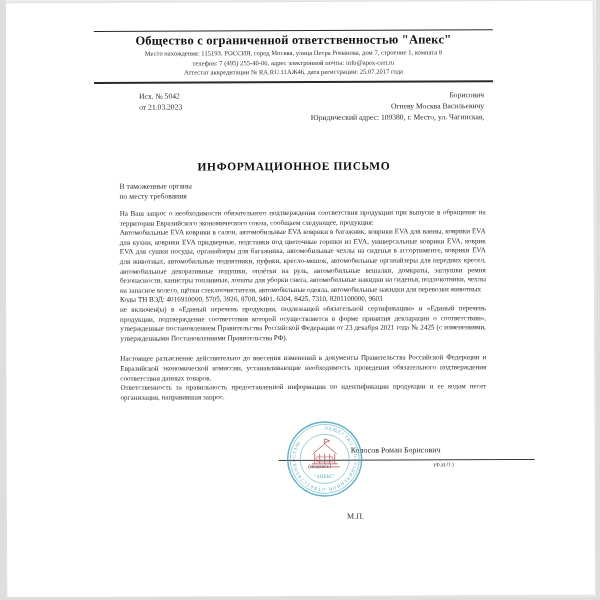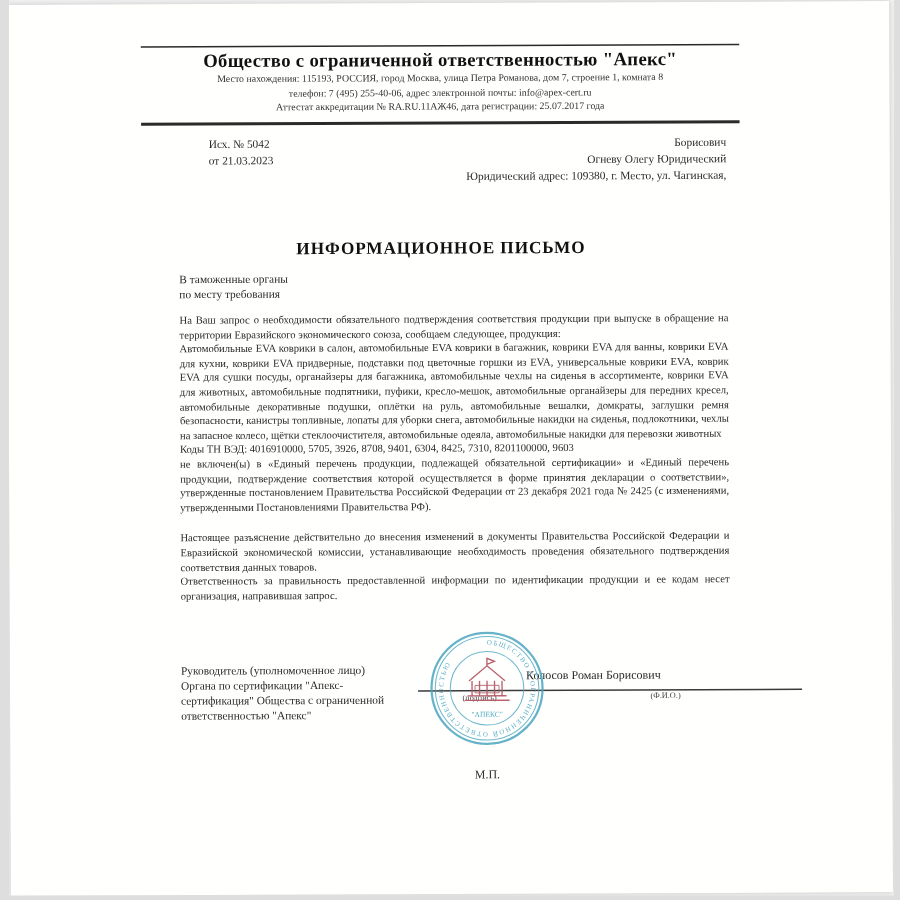--- a/index.html
+++ b/index.html
@@ -31,67 +31,61 @@
   .recipient-note{position:absolute;left:114px;top:179px;font-size:7.6px;line-height:10.2px;}
   .body-text{position:absolute;left:114px;width:366px;top:207px;font-size:7.1px;line-height:9.6px;}
   .body-text p{margin:0;text-align:justify;}
   .body-text p.spaced{margin-top:11px;}
   .sig-left{position:absolute;left:114px;top:440px;width:168px;font-size:7.6px;line-height:10px;}
   .sig-line{position:absolute;left:272px;top:458px;width:256px;border-top:1px solid #3a3a3a;}
   .sig-name{position:absolute;left:344px;top:444px;width:186px;font-size:8px;}
   .sig-name-caption{position:absolute;left:344px;top:460px;width:186px;text-align:center;font-size:5.5px;color:#444;}
   .sig-sign-caption{position:absolute;left:281px;top:461px;width:64px;text-align:center;font-size:5.5px;color:#444;}
   .stamp{position:absolute;left:279px;top:418px;width:78px;height:78px;}
-  .mp{position:absolute;left:279px;top:510px;width:78px;text-align:center;font-size:8px;color:#333;}
+  .mp{position:absolute;left:279px;top:510px;width:78px;text-align:right;font-size:8px;color:#333;}
 </style>
 </head>
 <body>
 
 <div class="sheet">
 
   <div class="header-box">
     <div class="header-title">Общество с ограниченной ответственностью "Апекс"</div>
     <div class="header-line">Место нахождения: 115193, РОССИЯ, город Москва, улица Петра Романова, дом 7, строение 1, комната 8</div>
     <div class="header-line">телефон: 7 (495) 255-40-06, адрес электронной почты: info@apex-cert.ru</div>
     <div class="header-line">Аттестат аккредитации № RA.RU.11АЖ46, дата регистрации: 25.07.2017 года</div>
   </div>
 
   <div class="ref-block">
     <div>Исх. № 5042</div>
     <div>от 21.03.2023</div>
   </div>
 
   <div class="addressee">
     <div>Борисович</div>
-    <div>Огневу Олегу Юридический</div>
+    <div>Огневу Москва Васильевичу</div>
     <div>Юридический адрес: 109380, г. Место, ул. Чагинская,</div>
   </div>
 
   <div class="doc-title">ИНФОРМАЦИОННОЕ ПИСЬМО</div>
 
   <div class="recipient-note">
     <div>В таможенные органы</div>
     <div>по месту требования</div>
   </div>
 
   <div class="body-text">
     <p>На Ваш запрос о необходимости обязательного подтверждения соответствия продукции при выпуске в обращение на территории Евразийского экономического союза, сообщаем следующее, продукция:</p>
     <p>Автомобильные EVA коврики в салон, автомобильные EVA коврики в багажник, коврики EVA для ванны, коврики EVA для кухни, коврики EVA придверные, подставки под цветочные горшки из EVA, универсальные коврики EVA, коврик EVA для сушки посуды, органайзеры для багажника, автомобильные чехлы на сиденья в ассортименте, коврики EVA для животных, автомобильные подпятники, пуфики, кресло-мешок, автомобильные органайзеры для передних кресел, автомобильные декоративные подушки, оплётки на руль, автомобильные вешалки, домкраты, заглушки ремня безопасности, канистры топливные, лопаты для уборки снега, автомобильные накидки на сиденья, подлокотники, чехлы на запасное колесо, щётки стеклоочистителя, автомобильные одеяла, автомобильные накидки для перевозки животных</p>
     <p>Коды ТН ВЭД: 4016910000, 5705, 3926, 8708, 9401, 6304, 8425, 7310, 8201100000, 9603</p>
     <p>не включен(ы) в «Единый перечень продукции, подлежащей обязательной сертификации» и «Единый перечень продукции, подтверждение соответствия которой осуществляется в форме принятия декларации о соответствии», утвержденные постановлением Правительства Российской Федерации от 23 декабря 2021 года № 2425 (с изменениями, утвержденными Постановлениями Правительства РФ).</p>
     <p class="spaced">Настоящее разъяснение действительно до внесения изменений в документы Правительства Российской Федерации и Евразийской экономической комиссии, устанавливающие необходимость проведения обязательного подтверждения соответствия данных товаров.</p>
     <p>Ответственность за правильность предоставленной информации по идентификации продукции и ее кодам несет организация, направившая запрос.</p>
   </div>
 
-  <div class="sig-left">
-    <div>Руководитель (уполномоченное лицо)</div>
-    <div>Органа по сертификации "Апекс-</div>
-    <div>сертификация" Общества с ограниченной</div>
-    <div>ответственностью "Апекс"</div>
-  </div>
 
   <div class="sig-line"></div>
   <div class="sig-sign-caption">(подпись)</div>
   <div class="sig-name">Колосов Роман Борисович</div>
   <div class="sig-name-caption">(Ф.И.О.)</div>
 
   <svg class="stamp" viewBox="0 0 78 78">
     <circle cx="39" cy="39" r="37" fill="none" stroke="#4ba6c0" stroke-width="1.5" opacity="0.85"></circle>
     <circle cx="39" cy="39" r="34.5" fill="none" stroke="#4ba6c0" stroke-width="0.7" opacity="0.8"></circle>
     <circle cx="39" cy="39" r="24.5" fill="none" stroke="#4ba6c0" stroke-width="0.7" opacity="0.8"></circle>

